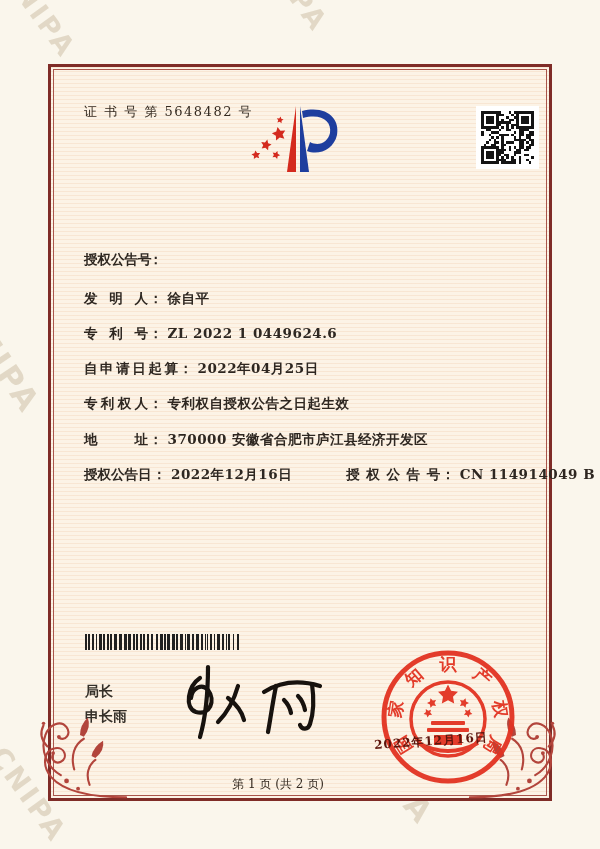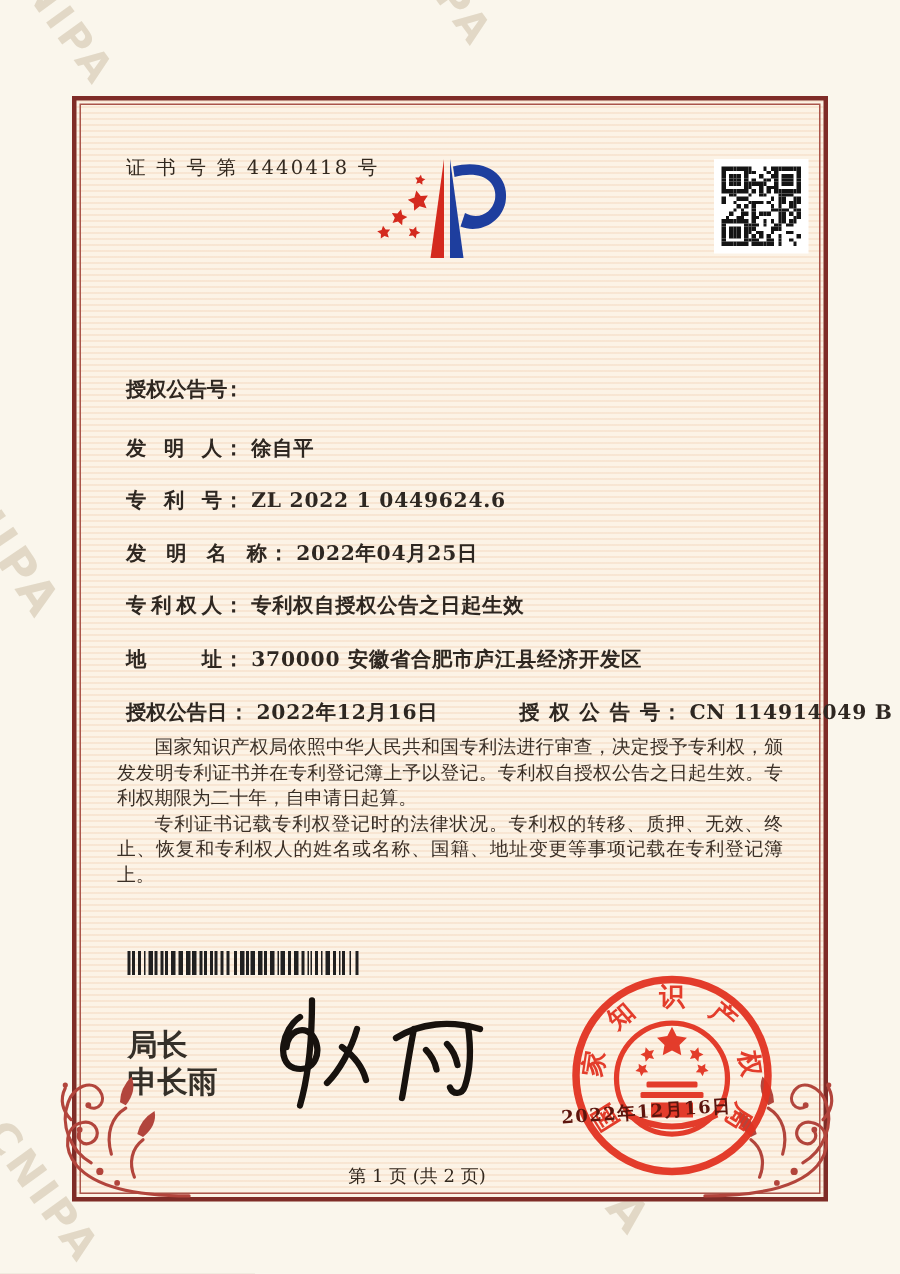--- a/index.html
+++ b/index.html
@@ -35,21 +35,21 @@
   .flabel{display:inline-block;text-align:justify;text-align-last:justify;}
   .flabel.s{width:64px;}
   .flabel.l{width:94px;}
   .fcolon{margin:0 5px 0 1px;}
   .fval{letter-spacing:0.5px;}
   .frow2{margin-left:54px;display:flex;align-items:baseline;}
   .paras{position:absolute;left:78px;width:444px;top:489px;z-index:3;
          font-size:12.5px;line-height:17px;text-align:justify;color:#3a2f26;}
   .paras p{margin:0;text-indent:2em;}
   .barcode{position:absolute;left:85px;top:634px;width:156px;height:16px;z-index:3;}
-  .signer{position:absolute;left:85px;z-index:3;font-size:20px;font-weight:bold;color:#353029;
+  .signer{position:absolute;left:85px;z-index:3;font-size:14px;font-weight:bold;color:#353029;
           font-family:"DejaVu Sans","Liberation Sans",sans-serif;}
   .signature{position:absolute;left:172px;top:662px;z-index:4;}
   .seal{position:absolute;left:378px;top:647px;width:140px;height:140px;z-index:6;opacity:0.95;}
   .seal svg{position:absolute;inset:0;}
   .seal-char{
     position:absolute;inset:0;display:flex;justify-content:center;
     padding-top:6px;box-sizing:border-box;
     font-size:17px;font-weight:bold;color:#e23322;
     font-family:"DejaVu Serif","Liberation Serif",serif;
   }
@@ -111,21 +111,21 @@
       <circle cx="22" cy="47" r="2"></circle>
         <circle cx="28" cy="30" r="2"></circle>
       <path d="M54,30 q8,-10 4,-20 q-8,8 -8,18z"></path>
       <path d="M66,52 q10,-8 8,-18 q-10,6 -12,16z"></path>
       <circle cx="36" cy="76" r="2.5"></circle>
         <circle cx="48" cy="84" r="2"></circle>
         <circle cx="12" cy="16" r="1.8"></circle>
     </g>
   </svg>
 
-  <div class="cert-no">证 书 号 第 4440418 号</div>
+  <div class="cert-no">证 书 号 第 5648482 号</div>
 
   <svg class="logo" width="95" height="75" viewBox="0 0 95 75">
     <defs>
       <path id="st" d="M0,-10 L2.94,-4.05 L9.51,-3.09 L4.76,1.55 L5.88,8.09 L0,5 L-5.88,8.09 L-4.76,1.55 L-9.51,-3.09 L-2.94,-4.05 Z"></path>
     </defs>
     <polygon points="51,4 42,70 51,70" fill="#d42a1e"></polygon>
     <polygon points="55,4 64,70 55,70" fill="#1e3e9e"></polygon>
     <path d="M57,9 C82,3 95,17 92,33 C89,47 74,54 62,49 L65,40 C74,45 83,40 85,31 C87,19 76,11 58,16 Z" fill="#1e3e9e"></path>
     <g fill="#d42a1e">
       <use href="#st" transform="translate(34,32) scale(0.72) rotate(-12)"></use>
@@ -385,21 +385,21 @@
     <span class="flabel s">发明人</span>
       <span class="fcolon">：</span>
     <span class="fval">徐自平</span>
   </div>
   <div class="frow" style="top:325px;">
     <span class="flabel s">专利号</span>
       <span class="fcolon">：</span>
     <span class="fval">ZL 2022 1 0449624.6</span>
   </div>
   <div class="frow" style="top:360px;">
-    <span class="flabel l">发明名称</span>
+    <span class="flabel l">自申请日起算</span>
       <span class="fcolon">：</span>
     <span class="fval">2022年04月25日</span>
   </div>
   <div class="frow" style="top:395px;">
     <span class="flabel s">专利权人</span>
       <span class="fcolon">：</span>
     <span class="fval">专利权自授权公告之日起生效</span>
   </div>
   <div class="frow" style="top:431px;">
     <span class="flabel s">地址</span>
@@ -410,24 +410,20 @@
     <span class="flabel l">授权公告日</span>
       <span class="fcolon">：</span>
     <span class="fval">2022年12月16日</span>
     <span class="frow2">
       <span class="flabel l">授权公告号</span>
         <span class="fcolon">：</span>
       <span class="fval">CN 114914049 B</span>
     </span>
   </div>
 
-  <div class="paras">
-    <p>国家知识产权局依照中华人民共和国专利法进行审查，决定授予专利权，颁发发明专利证书并在专利登记簿上予以登记。专利权自授权公告之日起生效。专利权期限为二十年，自申请日起算。</p>
-    <p>专利证书记载专利权登记时的法律状况。专利权的转移、质押、无效、终止、恢复和专利权人的姓名或名称、国籍、地址变更等事项记载在专利登记簿上。</p>
-  </div>
 
   <div class="barcode">
       <div style="position: absolute; left: 0px; top: 0px; width: 2px; height: 100%; background: rgb(32, 32, 32);"></div>
       <div style="position: absolute; left: 3px; top: 0px; width: 2px; height: 100%; background: rgb(32, 32, 32);"></div>
       <div style="position: absolute; left: 7px; top: 0px; width: 2px; height: 100%; background: rgb(32, 32, 32);"></div>
       <div style="position: absolute; left: 11px; top: 0px; width: 1px; height: 100%; background: rgb(32, 32, 32);"></div>
       <div style="position: absolute; left: 14px; top: 0px; width: 3px; height: 100%; background: rgb(32, 32, 32);"></div>
       <div style="position: absolute; left: 18px; top: 0px; width: 2px; height: 100%; background: rgb(32, 32, 32);"></div>
       <div style="position: absolute; left: 22px; top: 0px; width: 2px; height: 100%; background: rgb(32, 32, 32);"></div>
       <div style="position: absolute; left: 25px; top: 0px; width: 2px; height: 100%; background: rgb(32, 32, 32);"></div>

